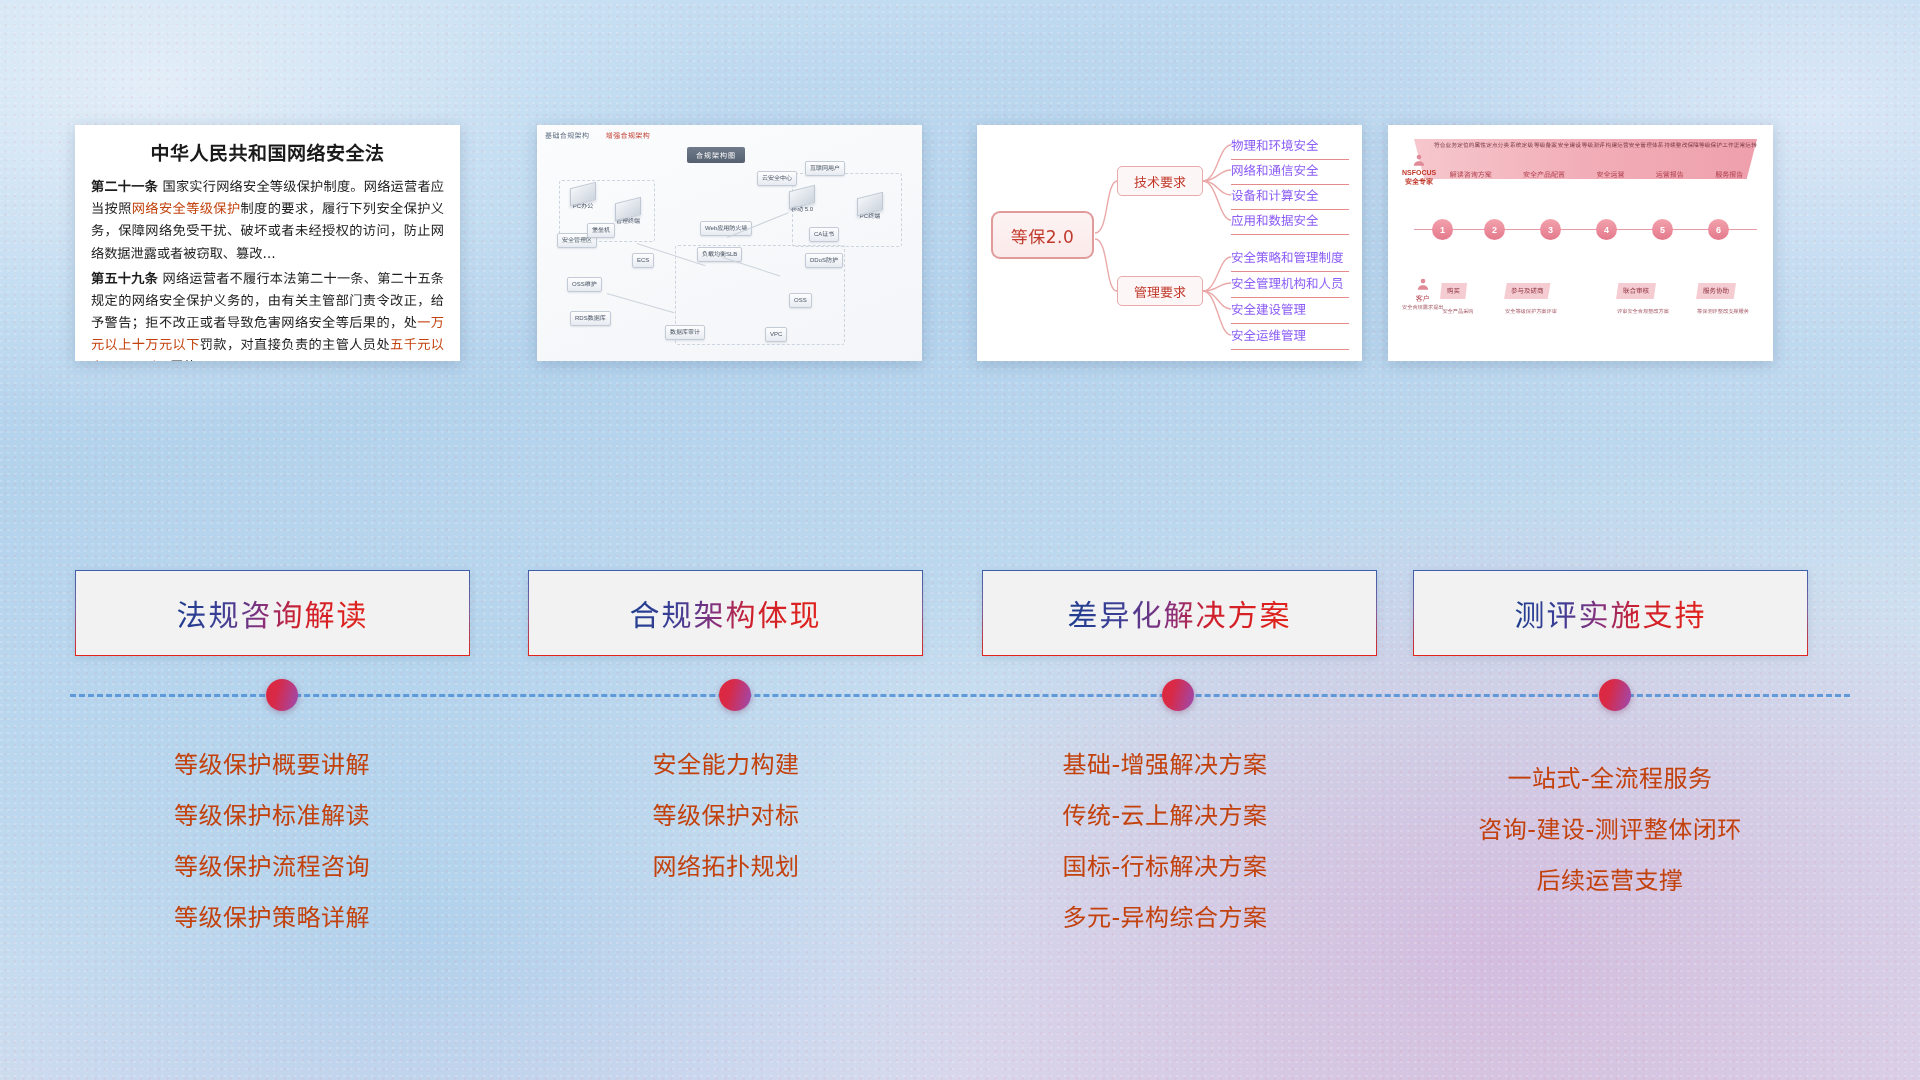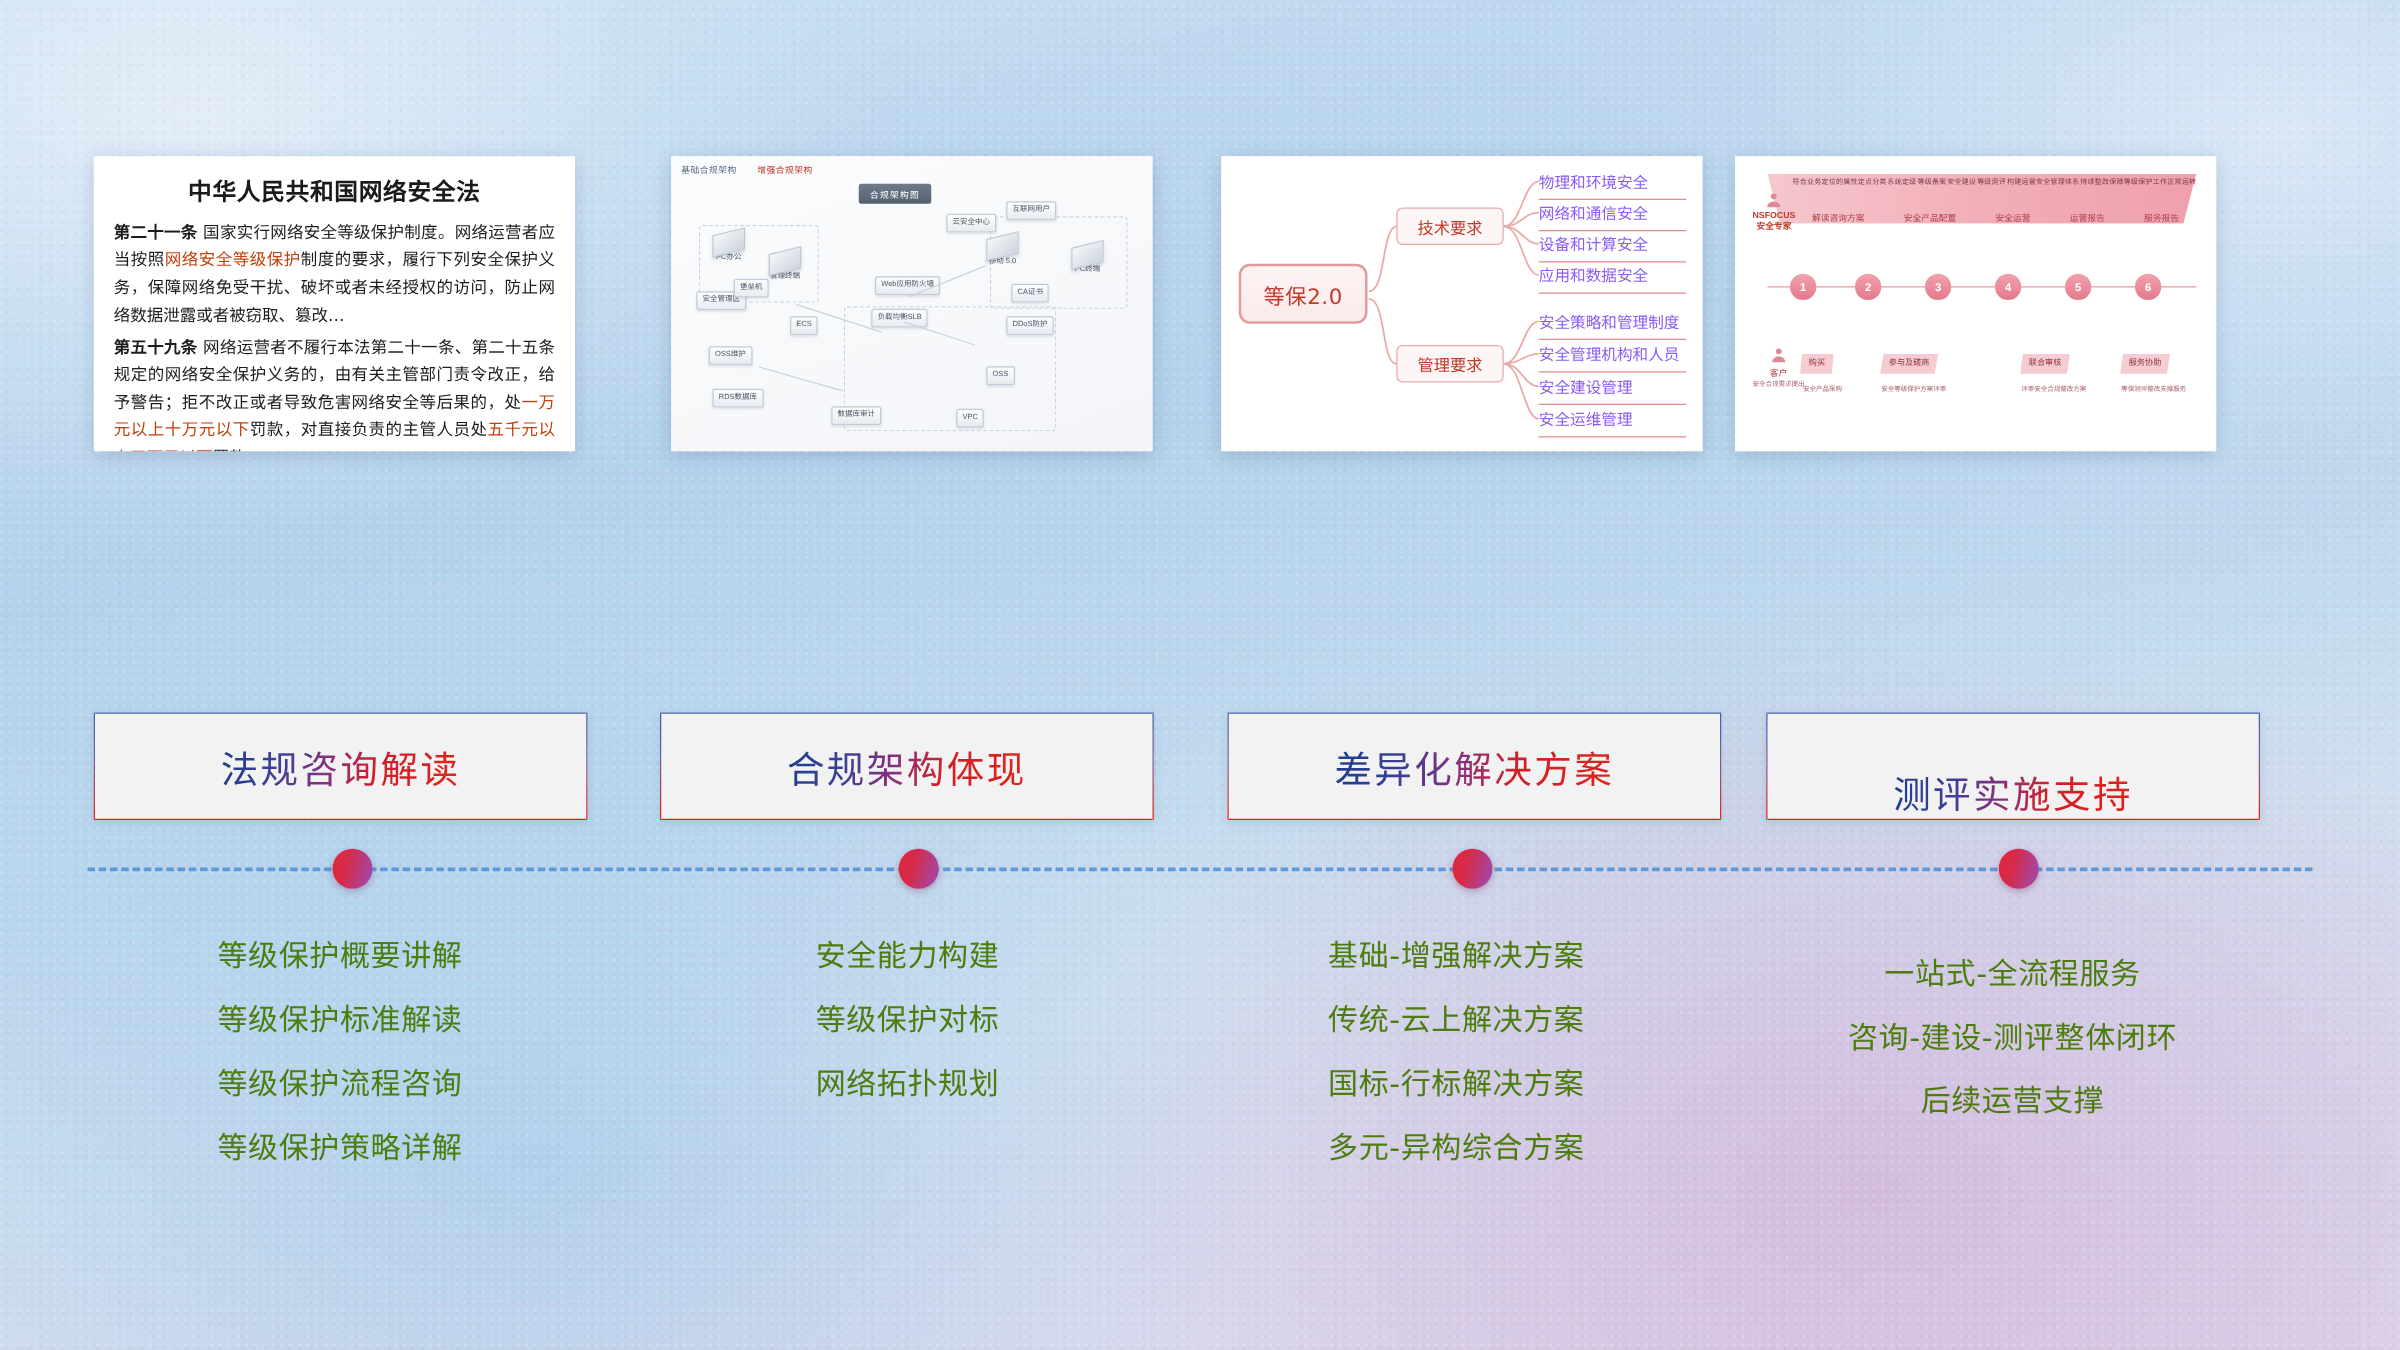--- a/index.html
+++ b/index.html
@@ -169,21 +169,21 @@
     width: 395px; height: 86px;
     background: #f2f2f2;
     border: 1px solid #5a6aa8;
     border-image: linear-gradient(180deg,#3f5fa8 0%, #7a5f9e 45%, #e2231a 100%) 1;
     display: flex; align-items: center; justify-content: center;
     box-shadow: 0 2px 7px rgba(40,70,110,.13);
   }
   .heading.h1 { left: 75px; }
   .heading.h2 { left: 528px; }
   .heading.h3 { left: 982px; }
-  .heading.h4 { left: 1413px; align-items: flex-end; }
+  .heading.h4 { left: 1413px; }
   .heading span {
     font-size: 30px; letter-spacing: 2px; font-weight: 500;
     background: linear-gradient(100deg,#1d3d8f 0%, #3b3f96 24%, #8b2f7a 46%, #cf1f2b 63%, #e2231a 100%);
     -webkit-background-clip: text; background-clip: text;
     -webkit-text-fill-color: transparent; color: #c0392b;
     font-family: "DejaVu Sans", "Liberation Sans", sans-serif;
   }
 
   
   .timeline { position: absolute; top: 694px; left: 70px; width: 1780px; height: 4px; }
@@ -200,21 +200,21 @@
 
   
   .lists { position: absolute; top: 740px; left: 0; width: 1920px; }
   .list { position: absolute; top: 0; width: 420px; text-align: center; }
   .list.l1 { left: 62px; }
   .list.l2 { left: 516px; }
   .list.l3 { left: 955px; }
   .list.l4 { left: 1400px; }
   .list li {
     list-style: none;
-    font-size: 24px; color: #4d7c0f; line-height: 51px;
+    font-size: 24px; color: #c2410c; line-height: 51px;
     letter-spacing: .5px;
     font-family: "DejaVu Sans", "Liberation Sans", sans-serif;
   }
 </style>
 </head>
 <body>
 
 <div class="noise"></div>
 
 <div class="cards">

